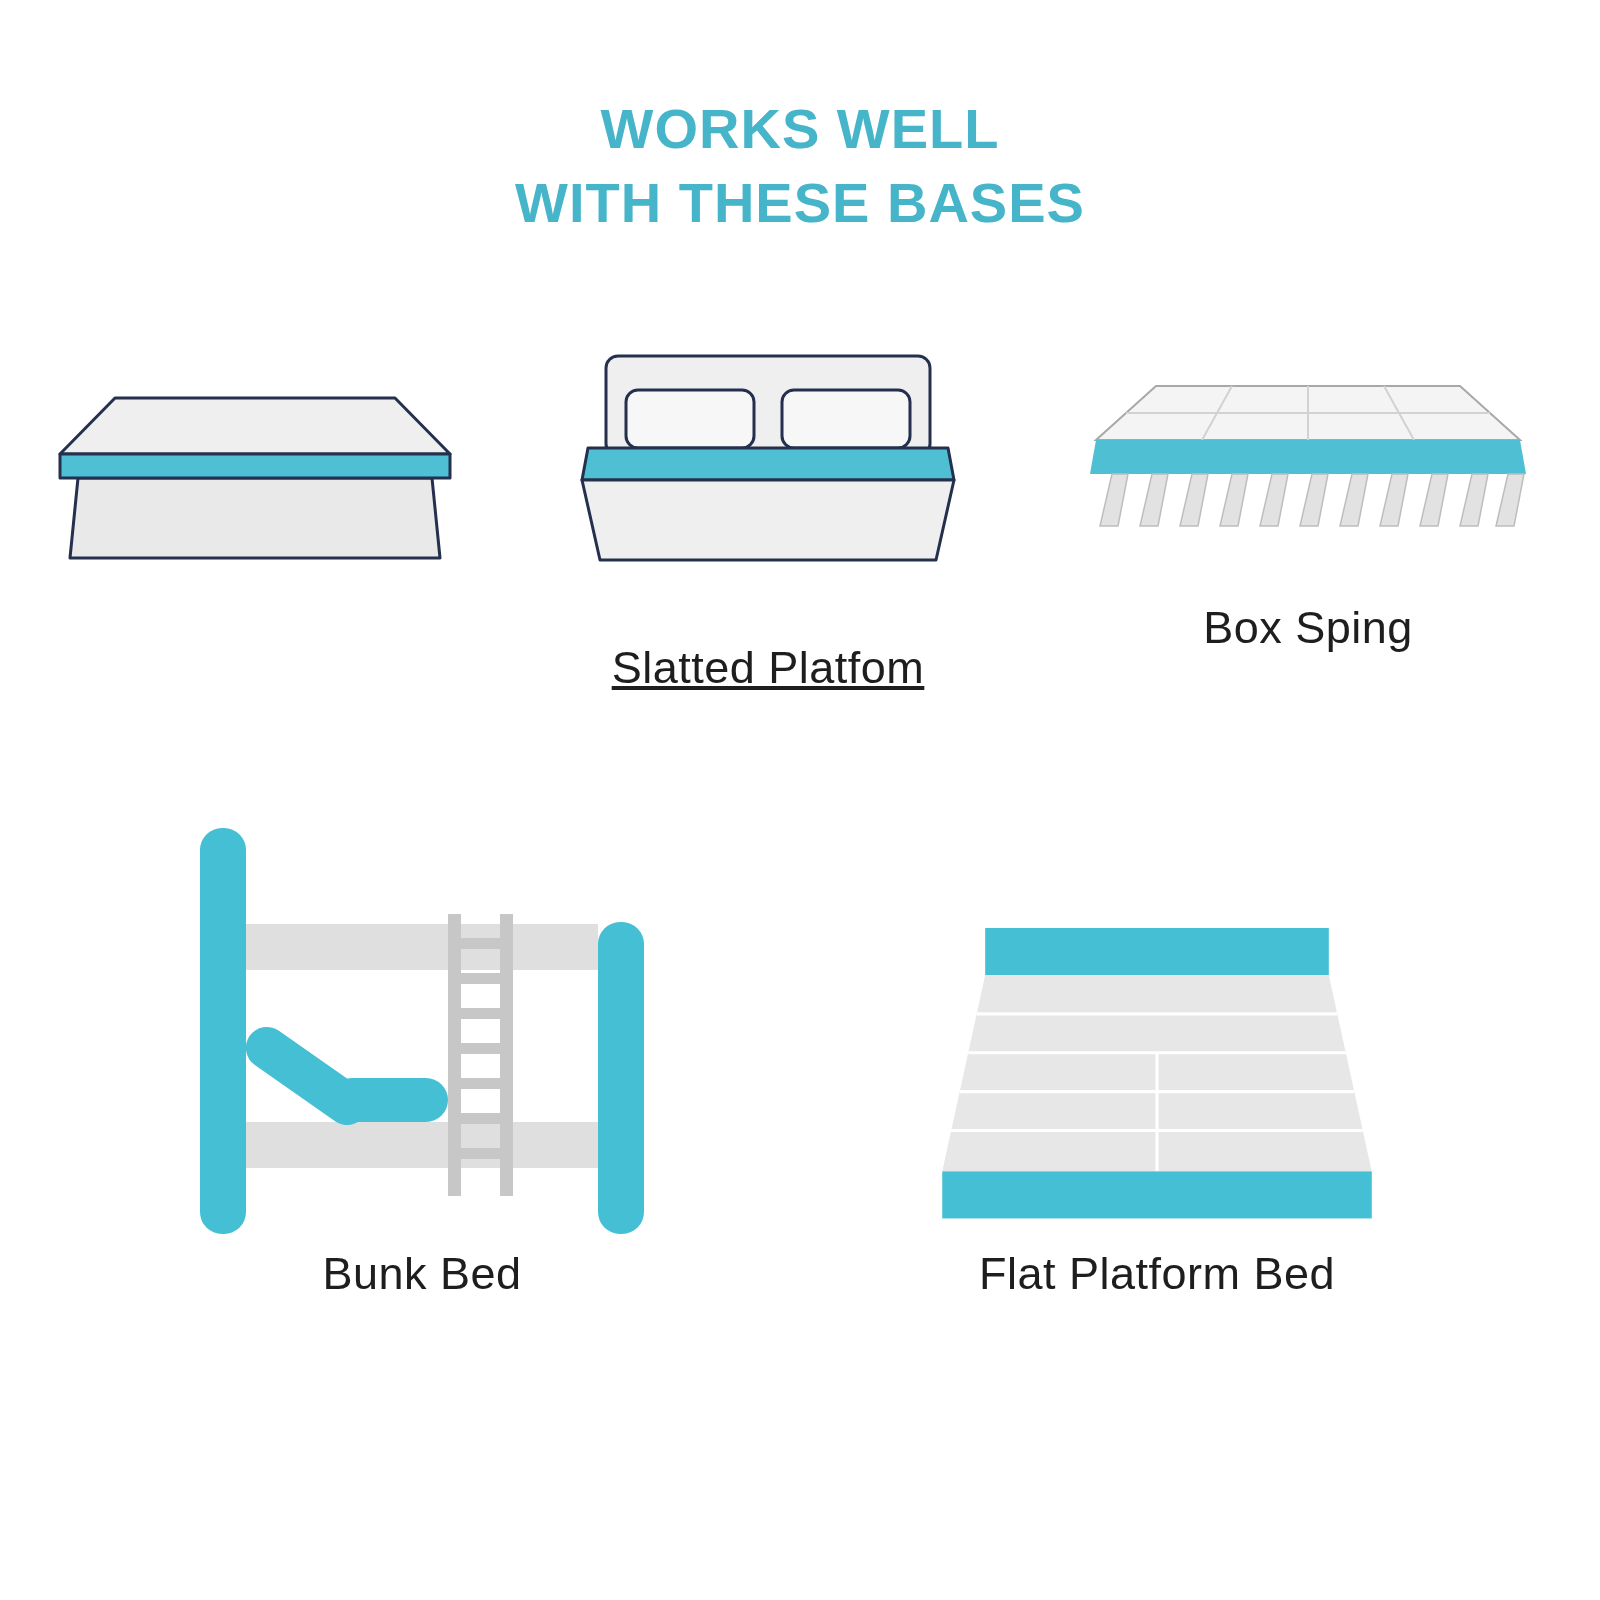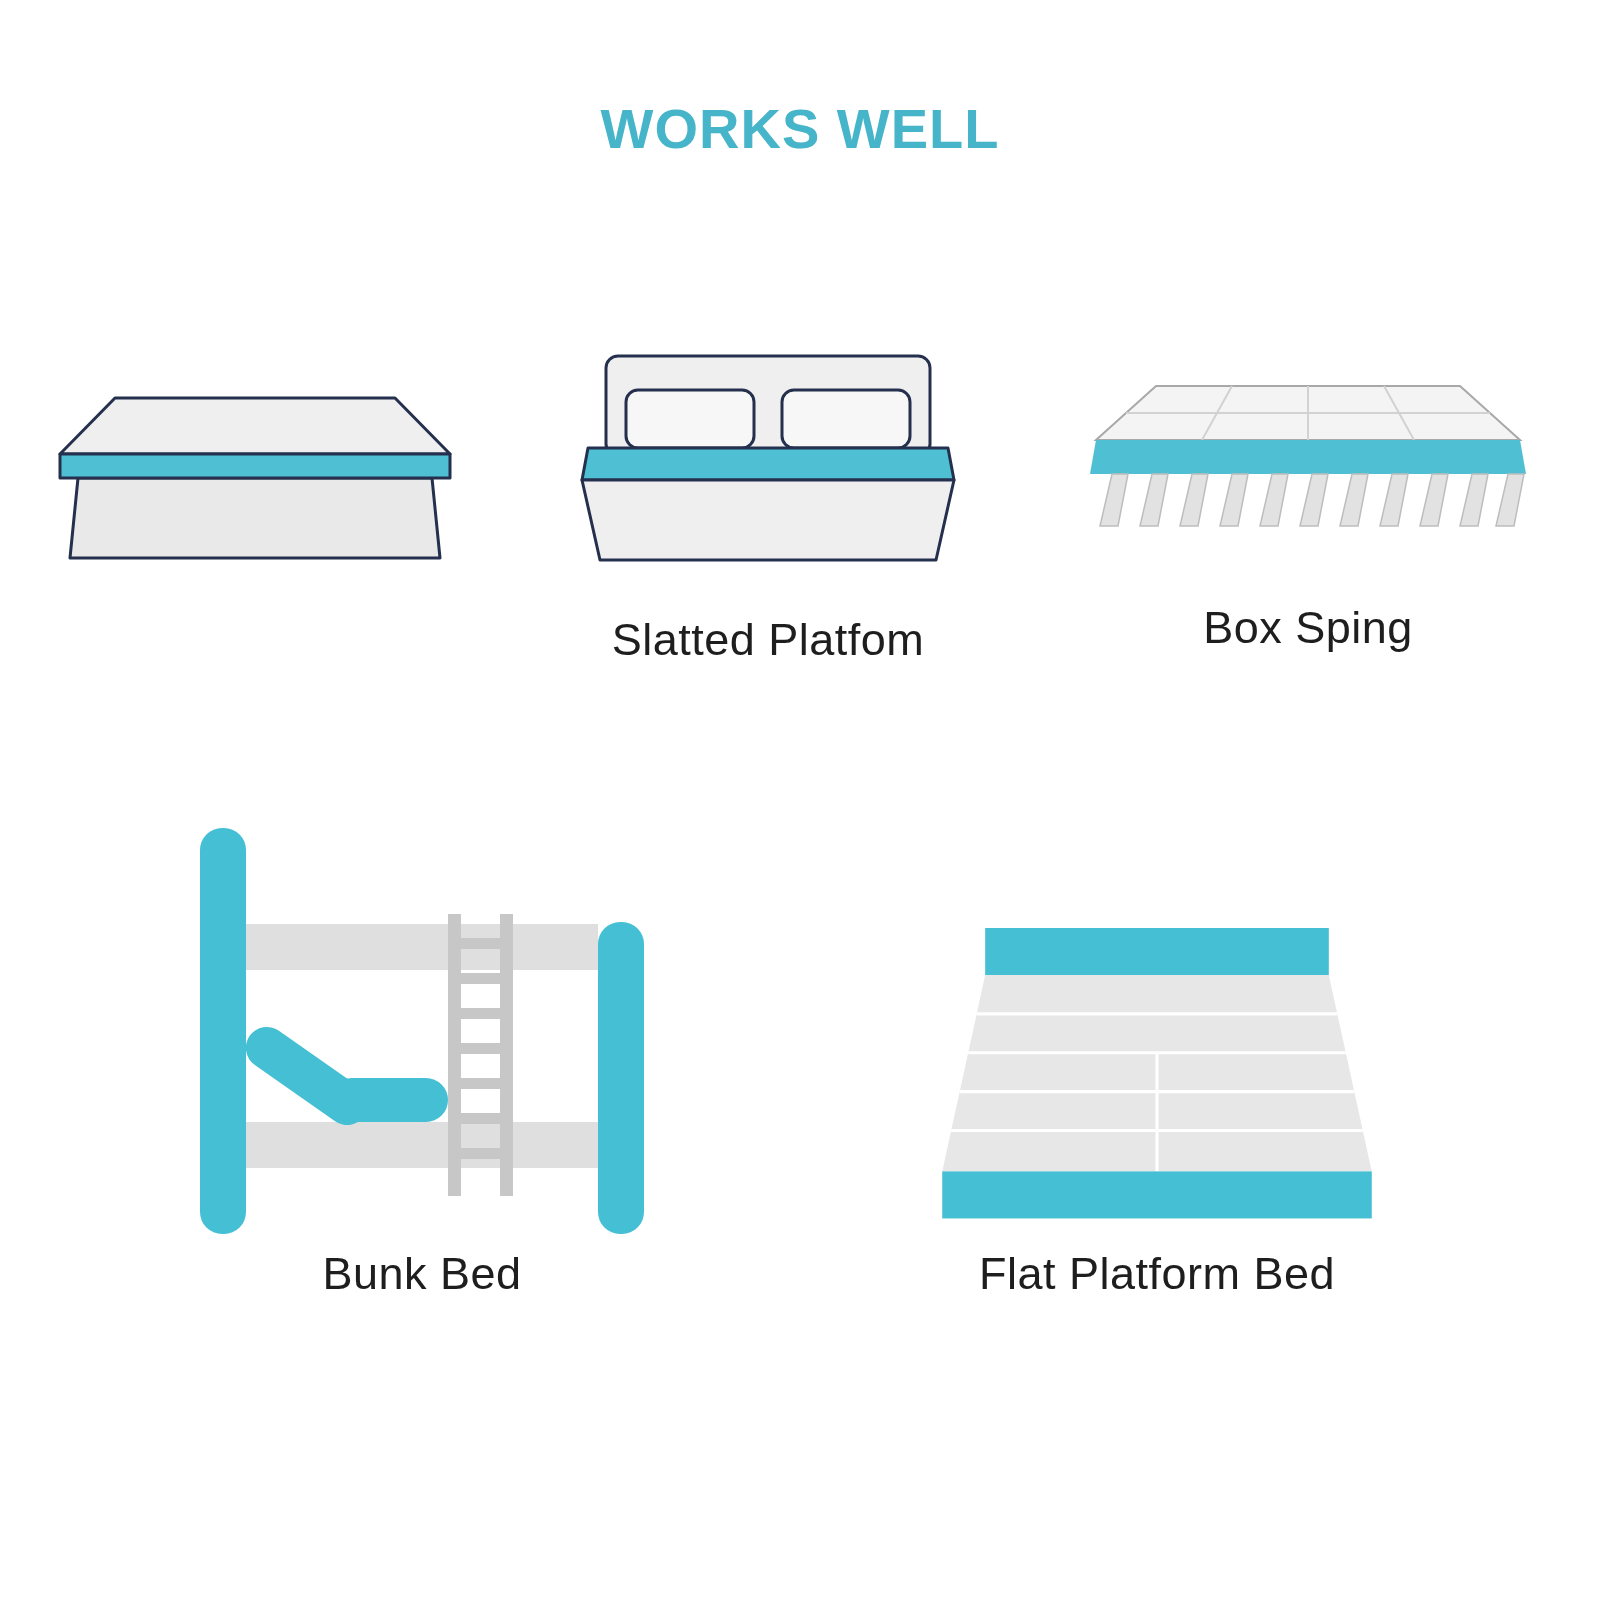--- a/index.html
+++ b/index.html
@@ -31,35 +31,36 @@
     color: #1e1e1e;
     font-size: 45px;
     font-weight: 500;
     letter-spacing: 0.5px;
   }
   
   .illus-foundation { left: 40px;  top: 386px; width: 430px; }
   .illus-slatted    { left: 558px; top: 352px; width: 420px; }
   .illus-boxspring  { left: 1088px;top: 378px; width: 440px; }
   .label-foundation { left: 40px;  top: 606px; width: 430px; }
-  .label-slatted    { left: 558px; top: 614px; width: 420px; }
+  .label-slatted    { left: 558px; top: 642px; width: 420px; text-decoration: underline; }
   .label-boxspring  { left: 1088px;top: 602px; width: 440px; }
   
   .illus-bunk { left: 182px; top: 826px; width: 480px; }
   .illus-flat { left: 932px; top: 928px; width: 450px; }
   .label-bunk { left: 182px; top: 1248px; width: 480px; }
   .label-flat { left: 932px; top: 1248px; width: 450px; }
 </style>
 </head>
 <body>
 
 <div class="canvas">
 
   <div class="title-block">
     <div>WORKS WELL</div>
+    <div>WITH THESE BASES</div>
   </div>
 
   <div class="illus illus-foundation">
     <svg viewBox="0 0 430 185" xmlns="http://www.w3.org/2000/svg">
       <g stroke="#24304d" stroke-width="3" stroke-linejoin="round">
         <polygon points="38,92 392,92 400,172 30,172" fill="#e9e9e9"></polygon>
         <polygon points="75,12 355,12 410,68 20,68" fill="#efefef"></polygon>
         <polygon points="20,68 410,68 410,92 20,92" fill="#4fc0d4"></polygon>
       </g>
     </svg>

